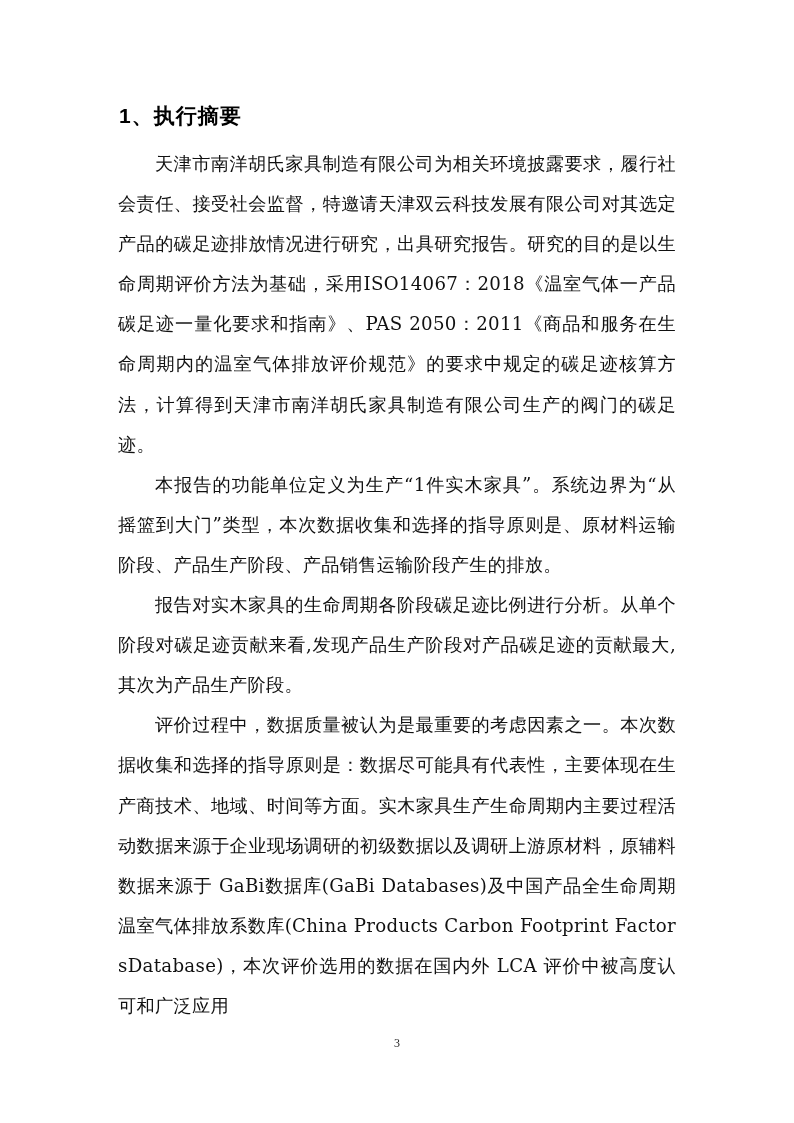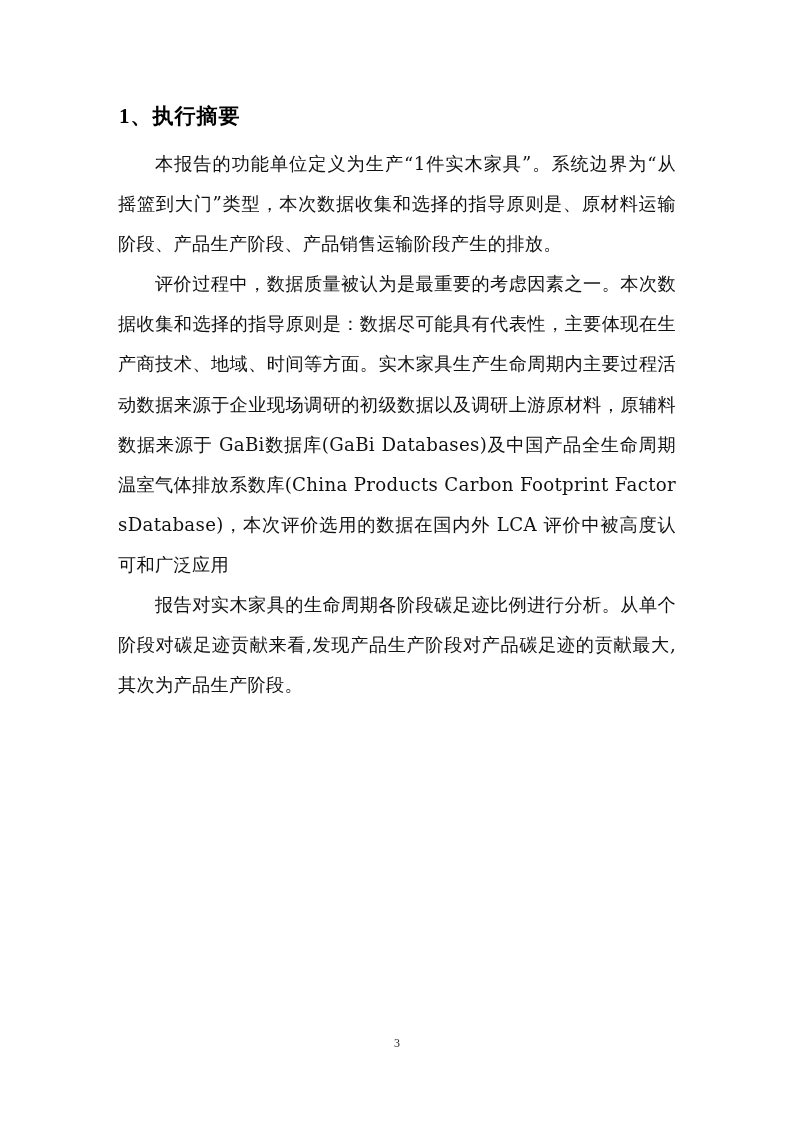--- a/index.html
+++ b/index.html
@@ -19,21 +19,21 @@
       position: absolute;
       left: 0; top: 0;
       width: 794px;
       height: 1123px;
       background: #ffffff;
     }
     .heading {
       position: absolute;
       left: 119px;
       top: 100px;
-      font-family: Liberation Serif, serif;
+      font-family: Liberation Sans, sans-serif;
       font-weight: bold;
       font-size: 21px;
       line-height: 32px;
       letter-spacing: 1px;
       margin: 0;
       color: #000000;
     }
     .body-text {
       position: absolute;
       left: 118px;
@@ -62,19 +62,20 @@
       color: #222222;
     }
   </style>
 </head>
 <body>
 
 <div class="page">
   <h1 class="heading">1、执行摘要</h1>
 
   <div class="body-text">
+    <p class="para">天津市南洋胡氏家具制造有限公司为相关环境披露要求，履行社会责任、接受社会监督，特邀请天津双云科技发展有限公司对其选定产品的碳足迹排放情况进行研究，出具研究报告。研究的目的是以生命周期评价方法为基础，采用ISO14067：2018《温室气体一产品碳足迹一量化要求和指南》、PAS 2050：2011《商品和服务在生命周期内的温室气体排放评价规范》的要求中规定的碳足迹核算方法，计算得到天津市南洋胡氏家具制造有限公司生产的阀门的碳足迹。</p>
     <p class="para">本报告的功能单位定义为生产“1件实木家具”。系统边界为“从摇篮到大门”类型，本次数据收集和选择的指导原则是、原材料运输阶段、产品生产阶段、产品销售运输阶段产生的排放。</p>
+    <p class="para">报告对实木家具的生命周期各阶段碳足迹比例进行分析。从单个阶段对碳足迹贡献来看,发现产品生产阶段对产品碳足迹的贡献最大,其次为产品生产阶段。</p>
     <p class="para">评价过程中，数据质量被认为是最重要的考虑因素之一。本次数据收集和选择的指导原则是：数据尽可能具有代表性，主要体现在生产商技术、地域、时间等方面。实木家具生产生命周期内主要过程活动数据来源于企业现场调研的初级数据以及调研上游原材料，原辅料数据来源于 GaBi数据库(GaBi Databases)及中国产品全生命周期温室气体排放系数库(China Products Carbon Footprint FactorsDatabase)，本次评价选用的数据在国内外 LCA 评价中被高度认可和广泛应用</p>
-    <p class="para">报告对实木家具的生命周期各阶段碳足迹比例进行分析。从单个阶段对碳足迹贡献来看,发现产品生产阶段对产品碳足迹的贡献最大,其次为产品生产阶段。</p>
   </div>
 
   <div class="page-number">3</div>
 </div>
 
 </body></html>

